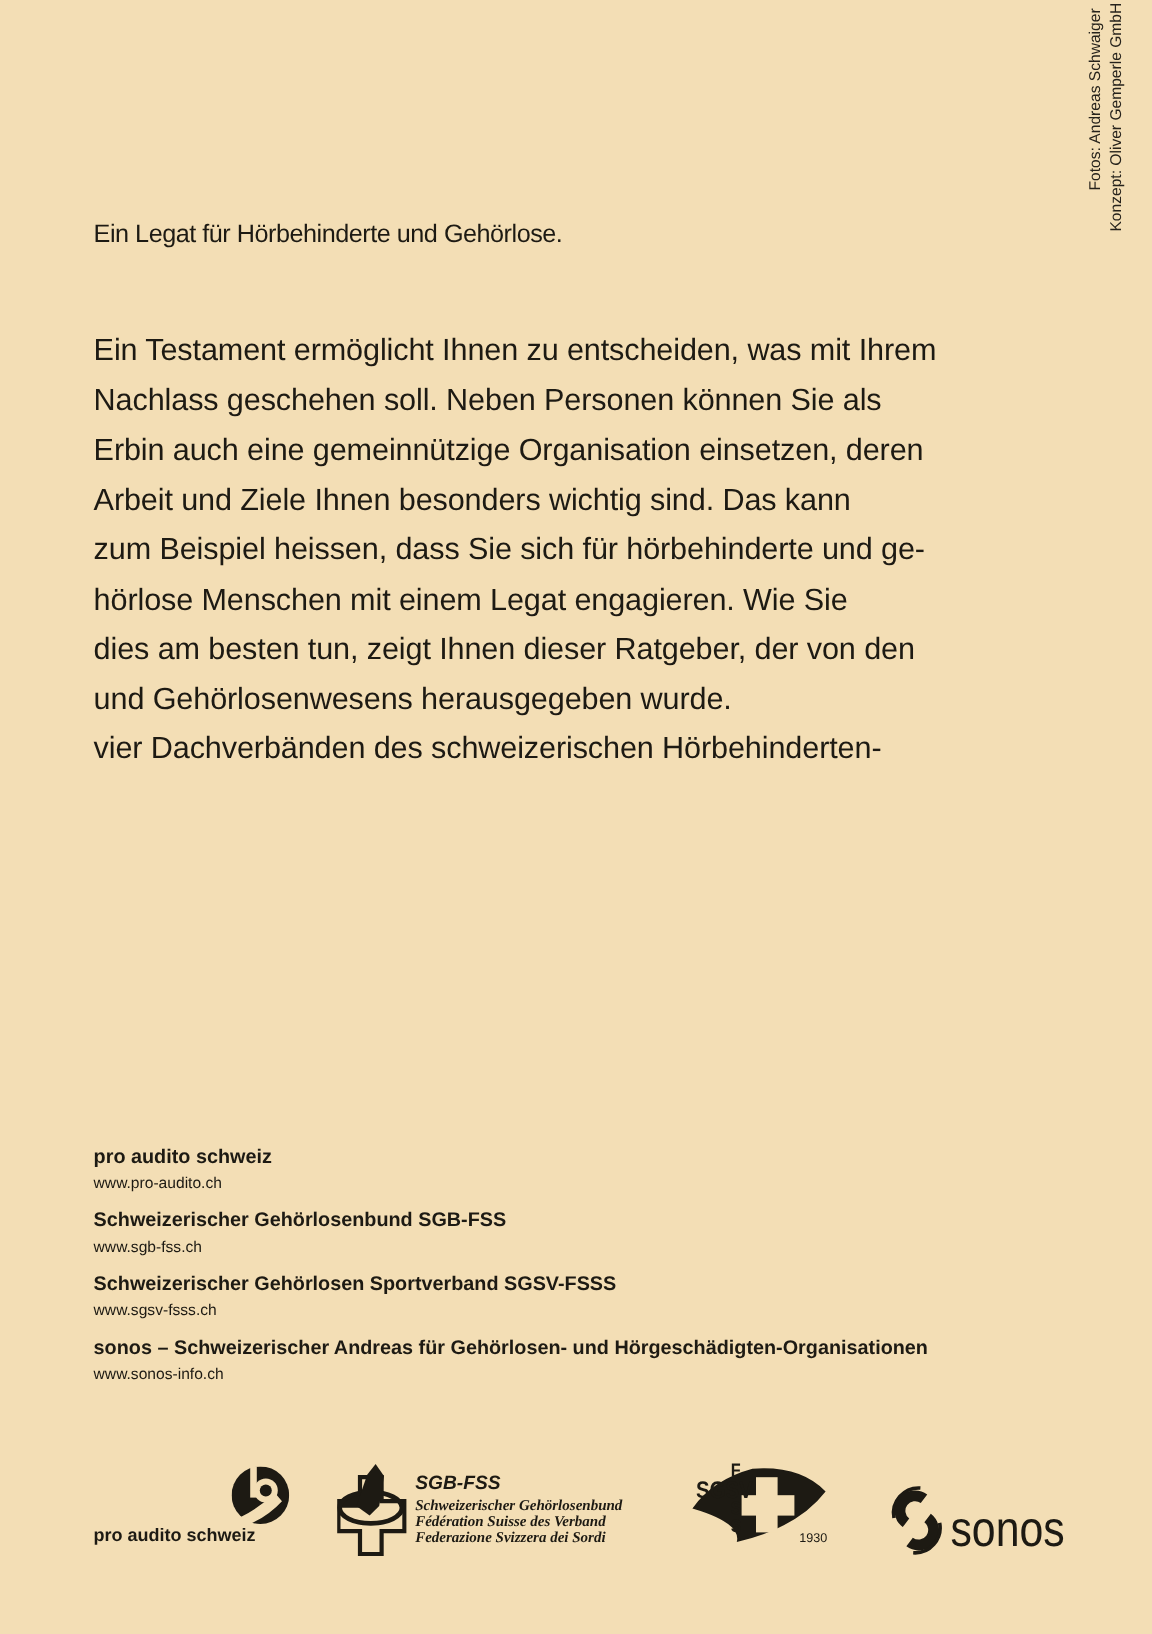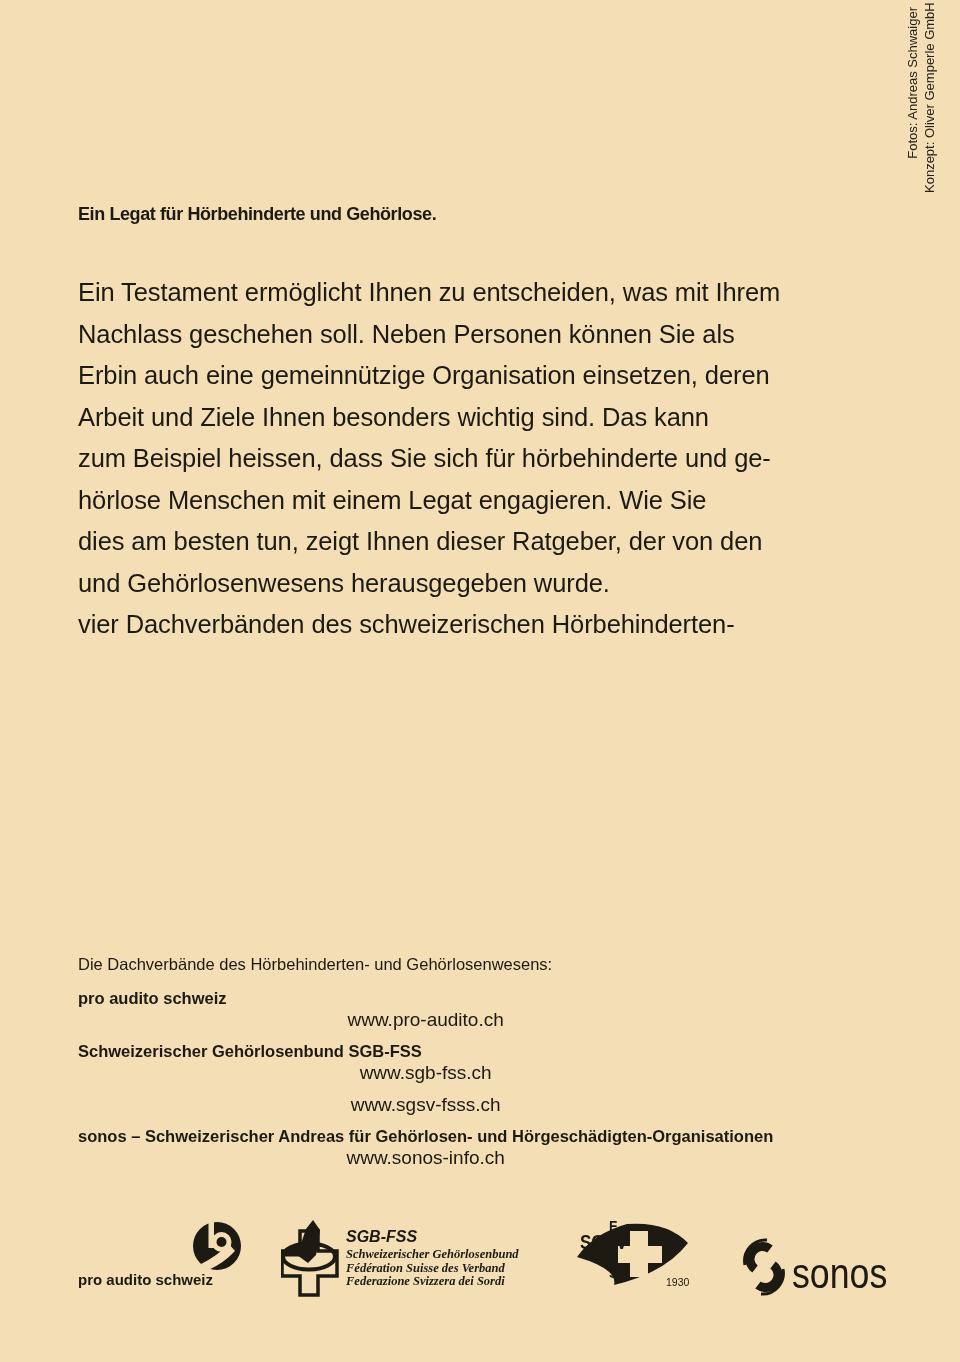--- a/index.html
+++ b/index.html
@@ -13,36 +13,36 @@
 
   
   .credits{
     position:absolute; left:829px; top:82px; width:186px; height:36px;
     transform:rotate(-90deg);
     font-size:13px; line-height:17px; text-align:right; color:#26221b;
   }
 
   
   .title{
-    position:absolute; left:78px; top:204px; margin:0;
-    font-size:18px; font-weight:700; letter-spacing:-0.4px;
+    position:absolute; left:78px; top:184px; margin:0;
+    font-size:21px; font-weight:400; letter-spacing:-0.4px;
   }
 
   
   .body-text{
     position:absolute; left:78px; top:272px;
     font-size:25.5px; line-height:41.5px; font-weight:400; letter-spacing:-0.1px;
   }
 
   
   .directory{ position:absolute; left:78px; top:954px; }
   .dir-intro{ font-size:16.5px; line-height:21px; margin-bottom:13px; }
   .dir-entry{ margin-bottom:11px; }
   .dir-name{ font-size:16.5px; line-height:21px; font-weight:700; }
-  .dir-url{ font-size:19px; line-height:21px;text-align:center; }
+  .dir-url{ font-size:13px; line-height:21px; }
 
   
   .logo{ position:absolute; }
   .pa-label{ left:78px; top:1271px; font-size:15px; font-weight:700; }
   .pa-mark{ left:193px; top:1222px; }
 
   .sgb-mark{ left:281px; top:1217px; }
   .sgb-text{ left:346px; top:1227px; font-style:italic; font-weight:700; }
   .sgb-title{ font-size:16px; line-height:19px; margin-bottom:2px; }
   .sgb-line{ font-size:12.5px; line-height:13.5px;font-family:Liberation Serif, serif; }
@@ -83,31 +83,31 @@
     <div class="nw">Erbin auch eine gemeinnützige Organisation einsetzen, deren</div>
     <div class="nw">Arbeit und Ziele Ihnen besonders wichtig sind. Das kann</div>
     <div class="nw">zum Beispiel heissen, dass Sie sich für hörbehinderte und ge-</div>
     <div class="nw">hörlose Menschen mit einem Legat engagieren. Wie Sie</div>
     <div class="nw">dies am besten tun, zeigt Ihnen dieser Ratgeber, der von den</div>
     <div class="nw">und Gehörlosenwesens herausgegeben wurde.</div>
     <div class="nw">vier Dachverbänden des schweizerischen Hörbehinderten-</div>
   </div>
 
   <div class="directory">
-    <div class="dir-intro nw">Die Dachverbände des Hörbehinderten- und Gehörlosenwesens:</div>
 
     <div class="dir-entry">
       <div class="dir-name nw">pro audito schweiz</div>
       <div class="dir-url nw">www.pro-audito.ch</div>
     </div>
     <div class="dir-entry">
       <div class="dir-name nw">Schweizerischer Gehörlosenbund SGB-FSS</div>
       <div class="dir-url nw">www.sgb-fss.ch</div>
     </div>
     <div class="dir-entry">
+      <div class="dir-name nw">Schweizerischer Gehörlosen Sportverband SGSV-FSSS</div>
       <div class="dir-url nw">www.sgsv-fsss.ch</div>
     </div>
     <div class="dir-entry">
       <div class="dir-name nw">sonos – Schweizerischer Andreas für Gehörlosen- und Hörgeschädigten-Organisationen</div>
       <div class="dir-url nw">www.sonos-info.ch</div>
     </div>
   </div>
 
   <div class="logo pa-label nw">pro audito schweiz</div>
 

